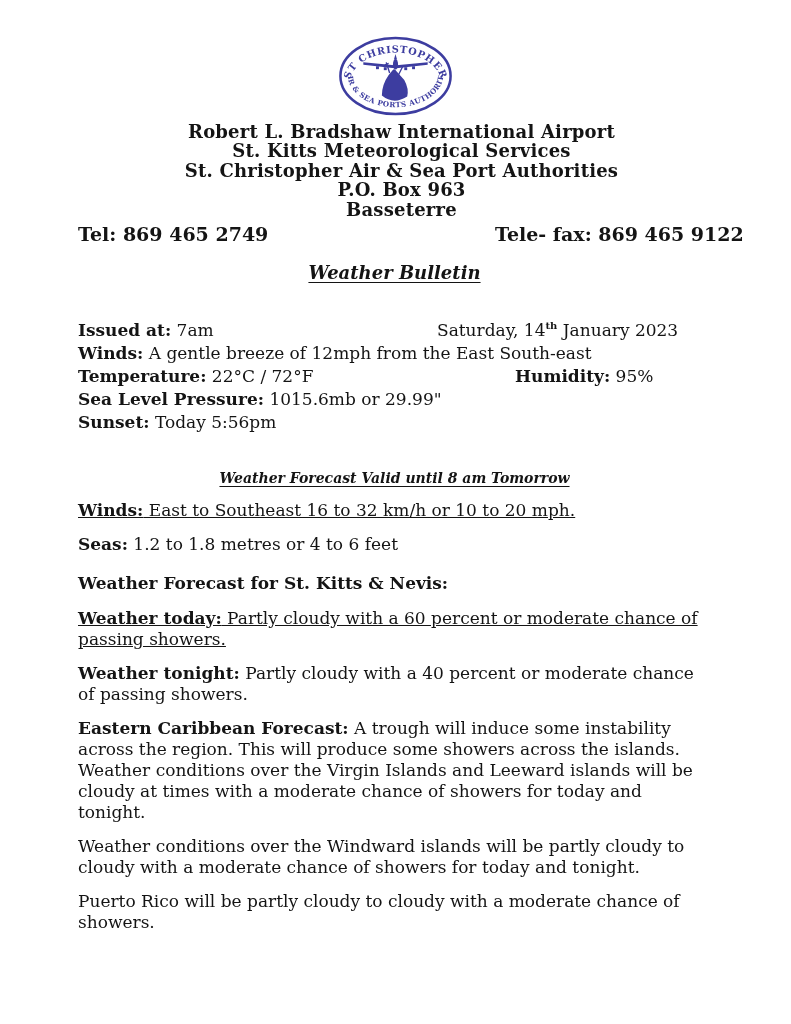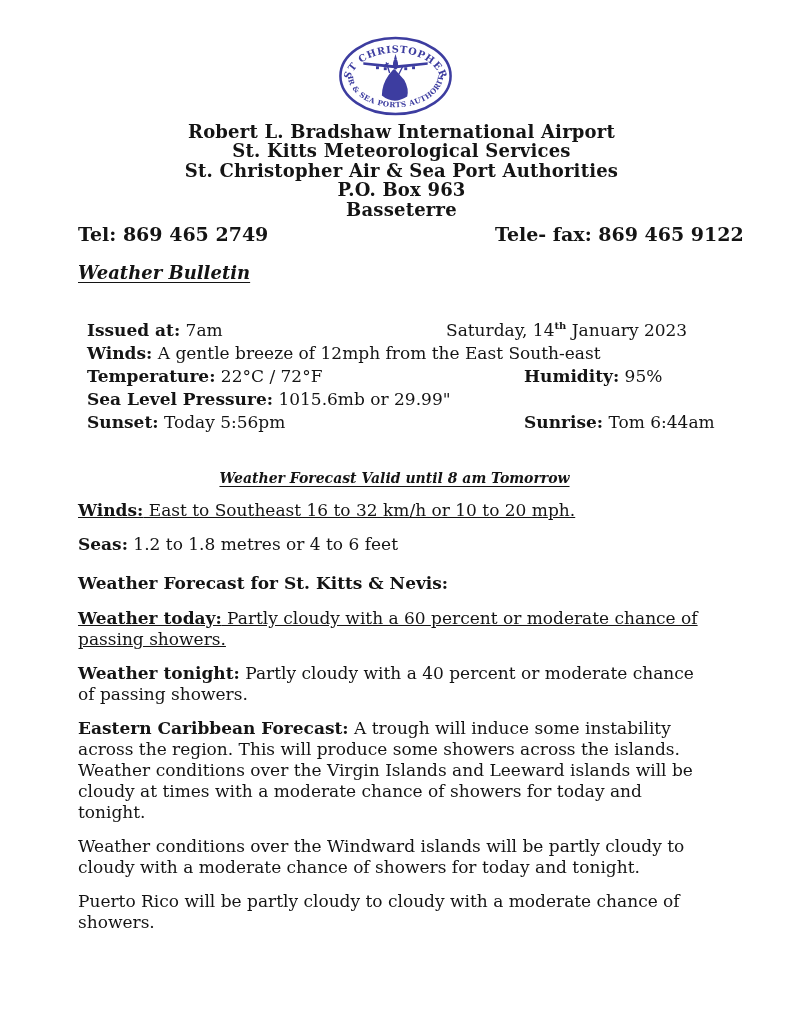--- a/index.html
+++ b/index.html
@@ -26,29 +26,29 @@
   .tel-row {
     position: relative;
     margin-top: 4px;
     font-size: 19px;
     font-weight: bold;
     line-height: 23px;
   }
   .tel-row .fax { position: absolute; left: 417px; top: 0; white-space: nowrap; }
   .doc-title {
     margin-top: 16px;
-    text-align: left;
+    text-align: center;
     font-size: 18px;
     font-weight: bold;
     font-style: italic;
     text-decoration: underline;
     text-underline-offset: 3px;
   }
   .current { margin-top: 36px; font-size: 17px; }
-  .crow { position: relative; line-height: 23px; white-space: nowrap; margin-left: 9px; }
+  .crow { position: relative; line-height: 23px; white-space: nowrap; }
   .crow .rcol { position: absolute; left: 437px; top: 0; white-space: nowrap; }
   .crow .datecol { position: absolute; left: 359px; top: 0; white-space: nowrap; }
   b, .lbl { font-weight: bold; }
   sup { font-size: 10px; font-weight: bold; vertical-align: super; line-height: 0; }
   .forecast-heading {
     margin-top: 36px;
     text-align: center;
     font-size: 14px;
     font-weight: bold;
     font-style: italic;
@@ -119,21 +119,20 @@
       </div>
       <div class="crow">
         <span class="lbl">Temperature:</span><span> 22°C / 72°F</span>
         <span class="rcol"><span class="lbl">Humidity:</span><span> 95%</span></span>
       </div>
       <div class="crow">
         <span class="lbl">Sea Level Pressure:</span><span> 1015.6mb or 29.99"</span>
       </div>
       <div class="crow">
         <span class="lbl">Sunset:</span><span> Today 5:56pm</span>
-        <span class="rcol"><span class="lbl">Sunrise:</span><span> Tom 6:44am</span></span>
       </div>
     </div>
 
     <div class="forecast-heading">Weather Forecast Valid until 8 am Tomorrow</div>
 
     <div class="fc">
       <p class="first">
         <span class="lbl">Winds:</span><span> East to Southeast 16 to 32 km/h or 10 to 20 mph.</span>
       </p>
       <p>

